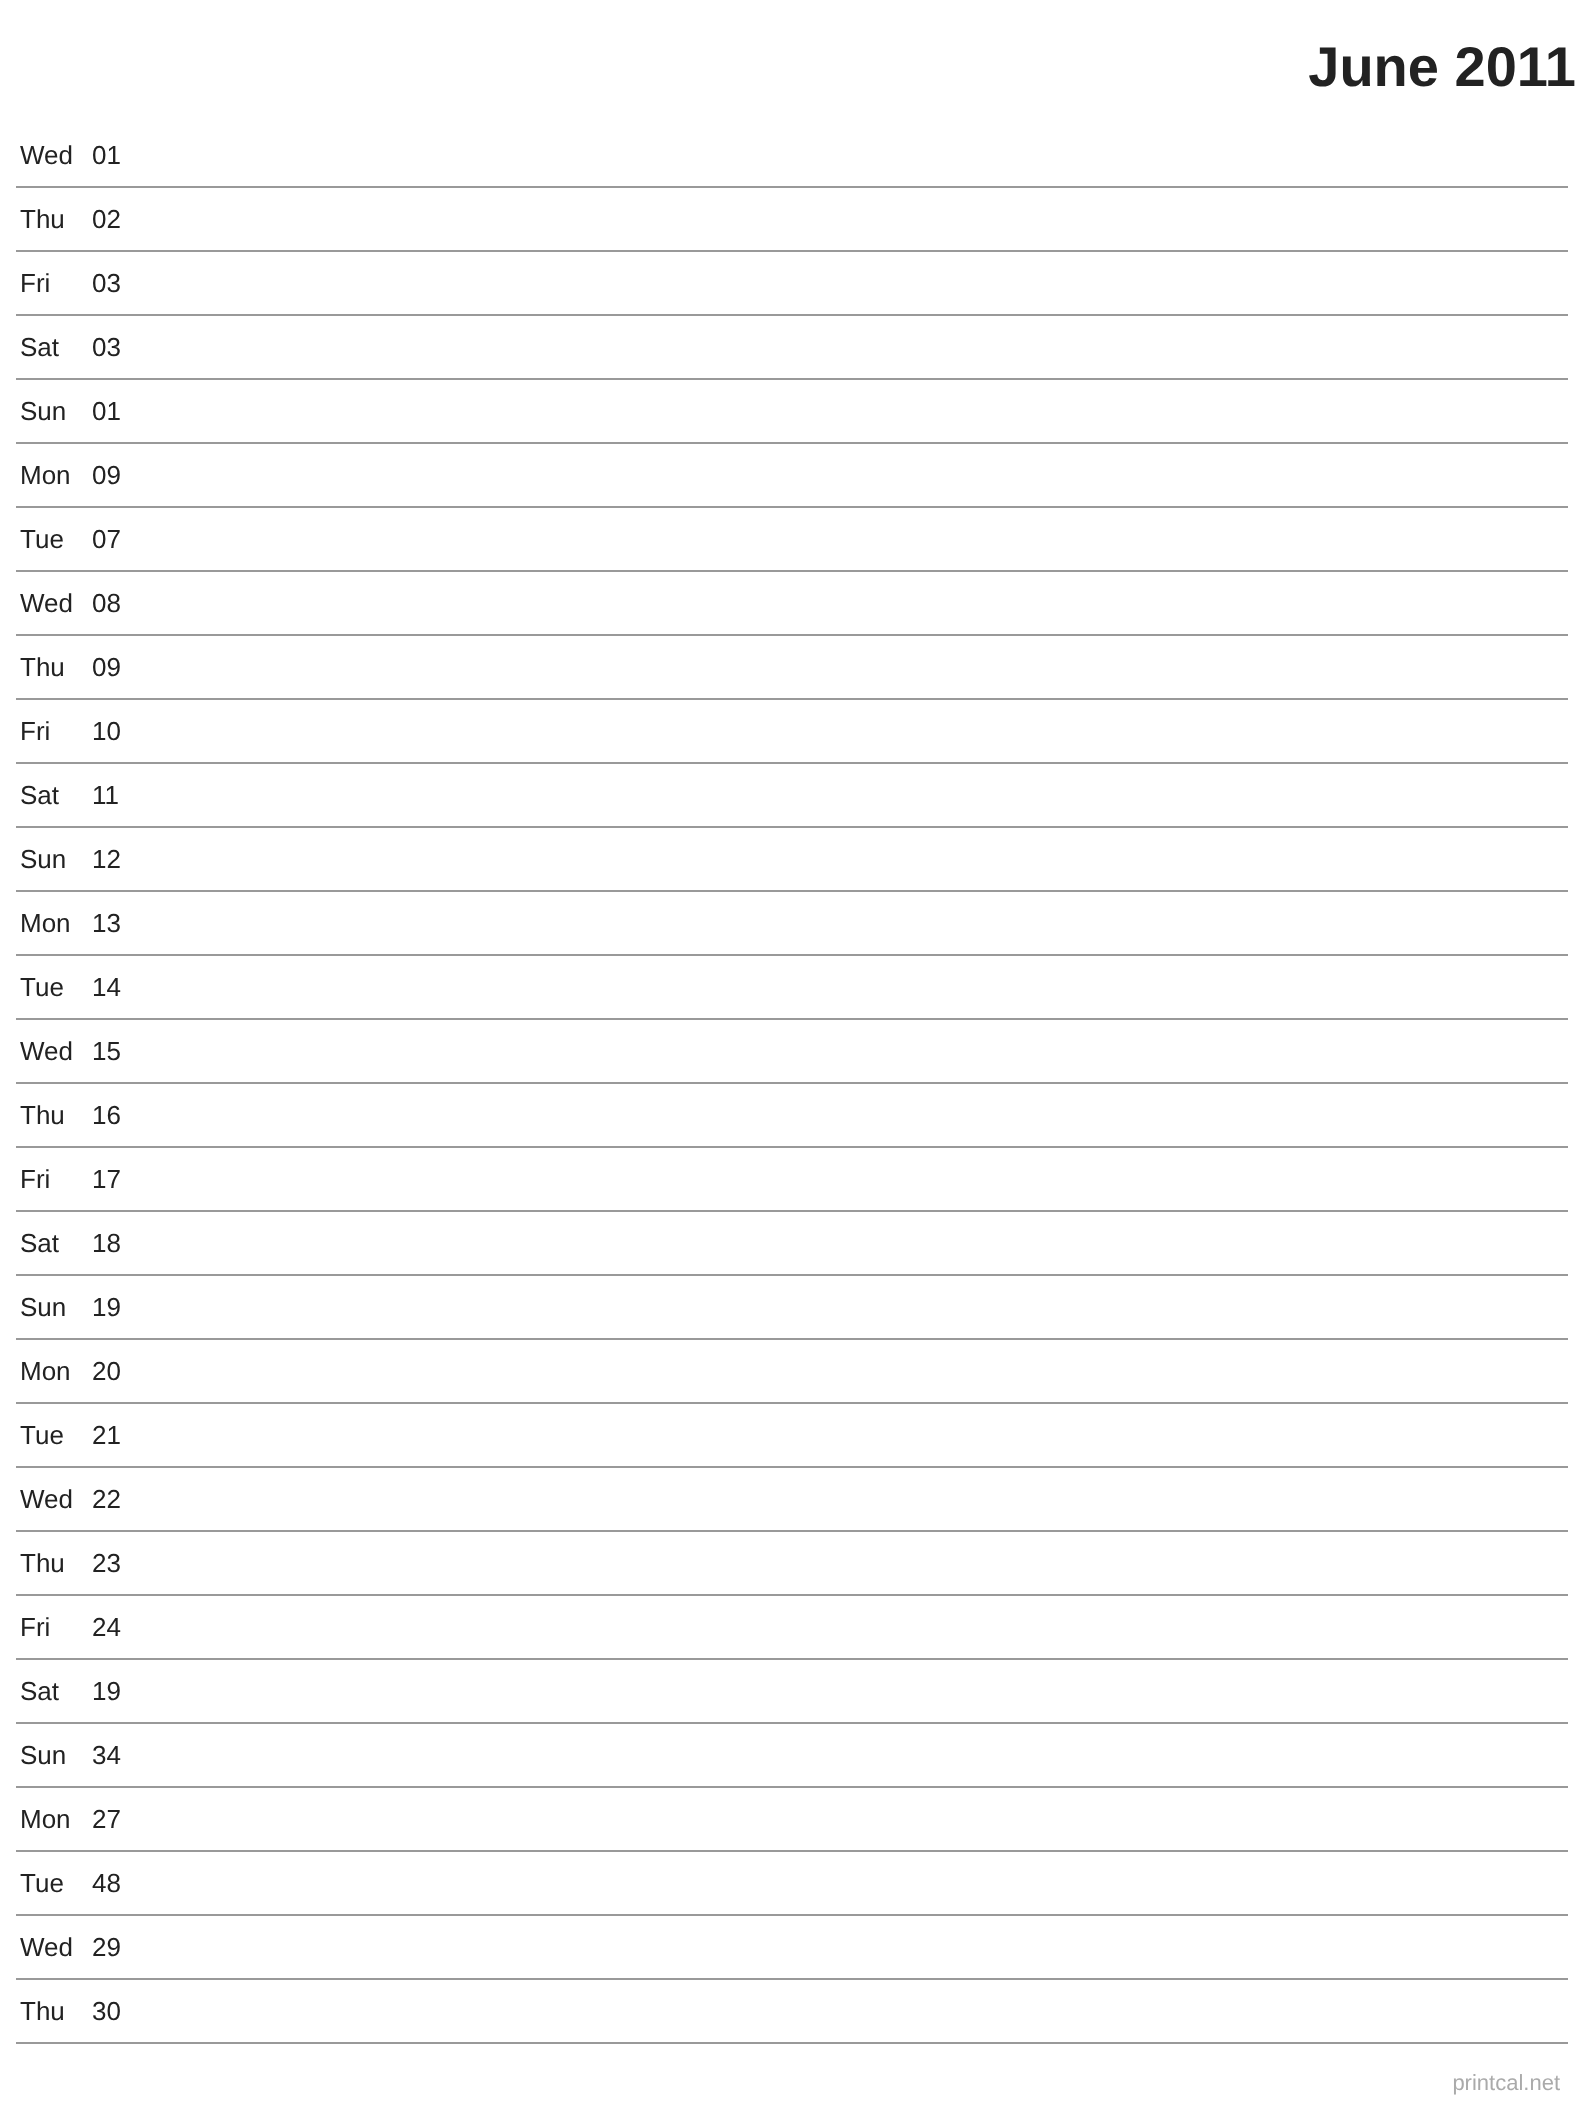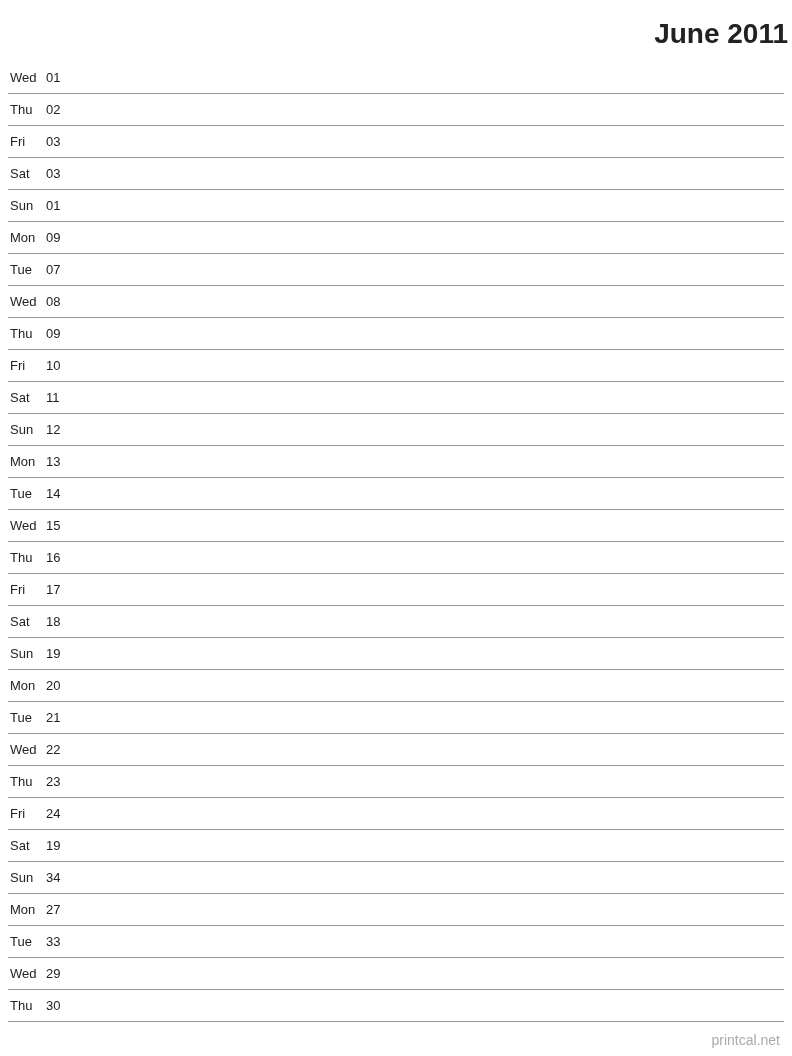--- a/index.html
+++ b/index.html
@@ -48,21 +48,21 @@
       padding-right: 4px;
     }
     .day-line {
       flex: 1;
       height: 1px;
     }
     .watermark {
       position: absolute;
       bottom: 8px;
       right: 12px;
-      font-size: 14px;
+      font-size: 11px;
       color: #aaa;
     }
   </style>
 </head>
 <body>
 
 <h1 class="page-title">June 2011</h1>
 
 <div class="calendar-grid">
 <div class="day-row">
@@ -195,21 +195,21 @@
       <span class="day-number">34</span>
       <div class="day-line"></div>
     </div>
     <div class="day-row">
       <span class="day-name">Mon</span>
       <span class="day-number">27</span>
       <div class="day-line"></div>
     </div>
     <div class="day-row">
       <span class="day-name">Tue</span>
-      <span class="day-number">33</span>
+      <span class="day-number">48</span>
       <div class="day-line"></div>
     </div>
     <div class="day-row">
       <span class="day-name">Wed</span>
       <span class="day-number">29</span>
       <div class="day-line"></div>
     </div>
     <div class="day-row">
       <span class="day-name">Thu</span>
       <span class="day-number">30</span>

